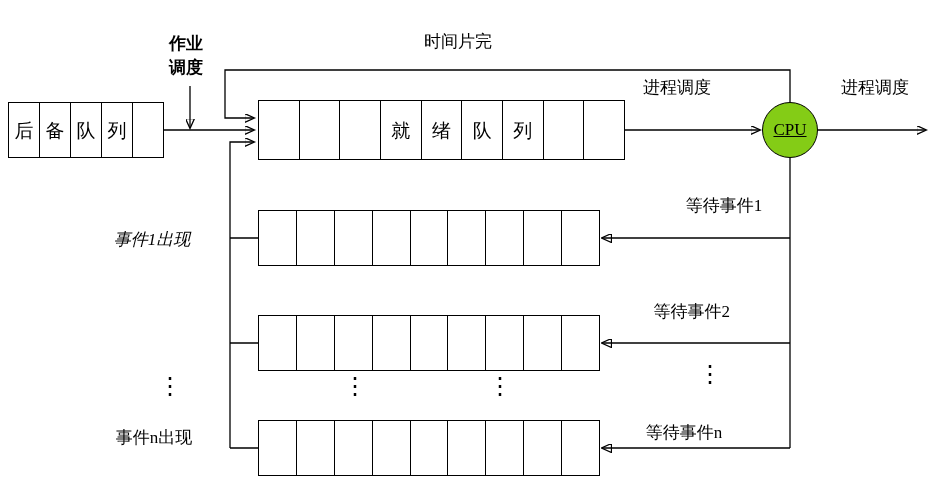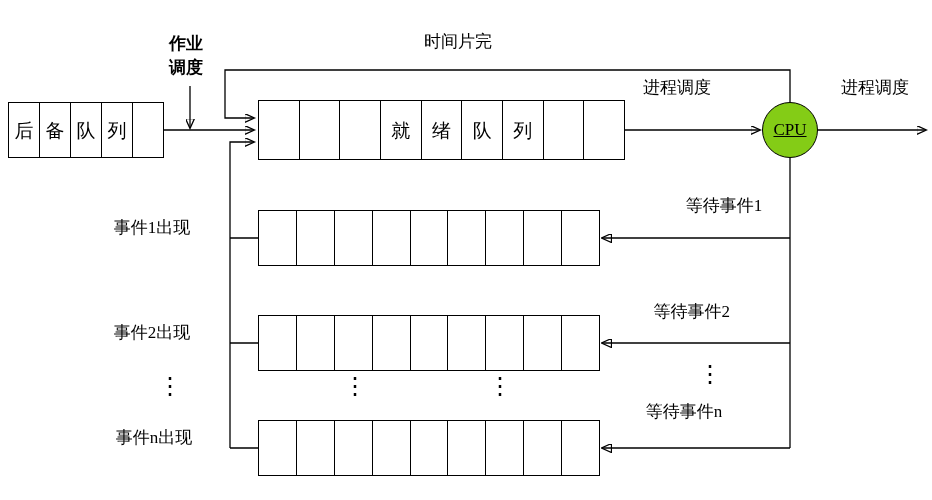--- a/index.html
+++ b/index.html
@@ -102,24 +102,23 @@
     <span>CPU</span>
   </div>
 
   <div class="lbl wrap" style="left:163px;top:32px;width:46px;">作业调度</div>
   <div class="lbl" style="left:632px;top:76px;width:90px;">进程调度</div>
   <div class="lbl" style="left:400px;top:30px;width:116px;">时间片完</div>
   <div class="lbl" style="left:830px;top:76px;width:90px;">进程调度</div>
 
   <div class="lbl" style="left:638px;top:194px;width:92px;margin-left:40px;">等待事件1</div>
   <div class="lbl" style="left:638px;top:300px;width:92px;text-align:right;">等待事件2</div>
-  <div class="lbl" style="left:638px;top:400px;width:92px;">等待事件n</div>
+  <div class="lbl" style="left:638px;top:421px;width:92px;">等待事件n</div>
 
-  <div class="lbl" style="left:106px;top:216px;width:92px;">事件1出现</div>
-  <div class="lbl" style="left:106px;top:321px;width:92px;">事件2出现</div>
+  <div class="lbl" style="left:106px;top:228px;width:92px;font-style:italic;">事件1出现</div>
   <div class="lbl" style="left:108px;top:426px;width:92px;">事件n出现</div>
 
   <div class="dots" style="left:156px;top:374px;">⋮</div>
   <div class="dots" style="left:341px;top:374px;">⋮</div>
   <div class="dots" style="left:486px;top:374px;">⋮</div>
   <div class="dots" style="left:696px;top:362px;">⋮</div>
 
 </div>
 
 </body></html>

